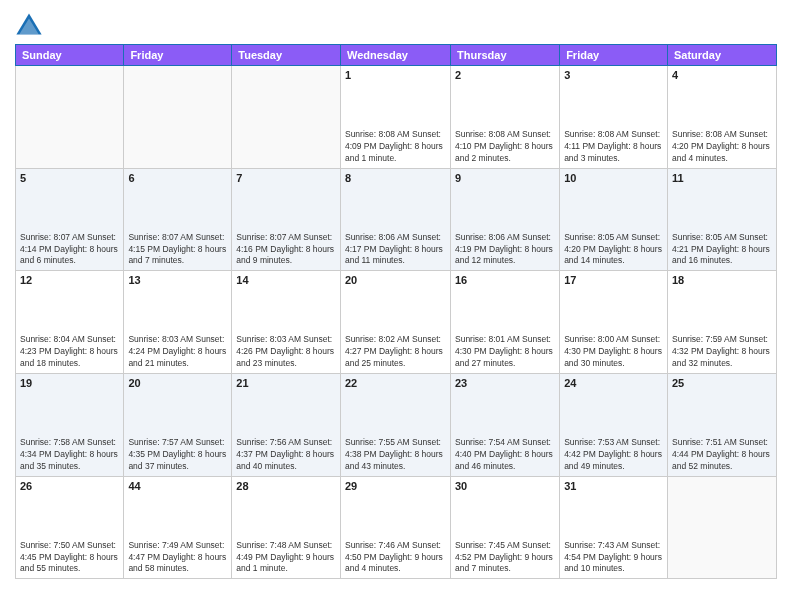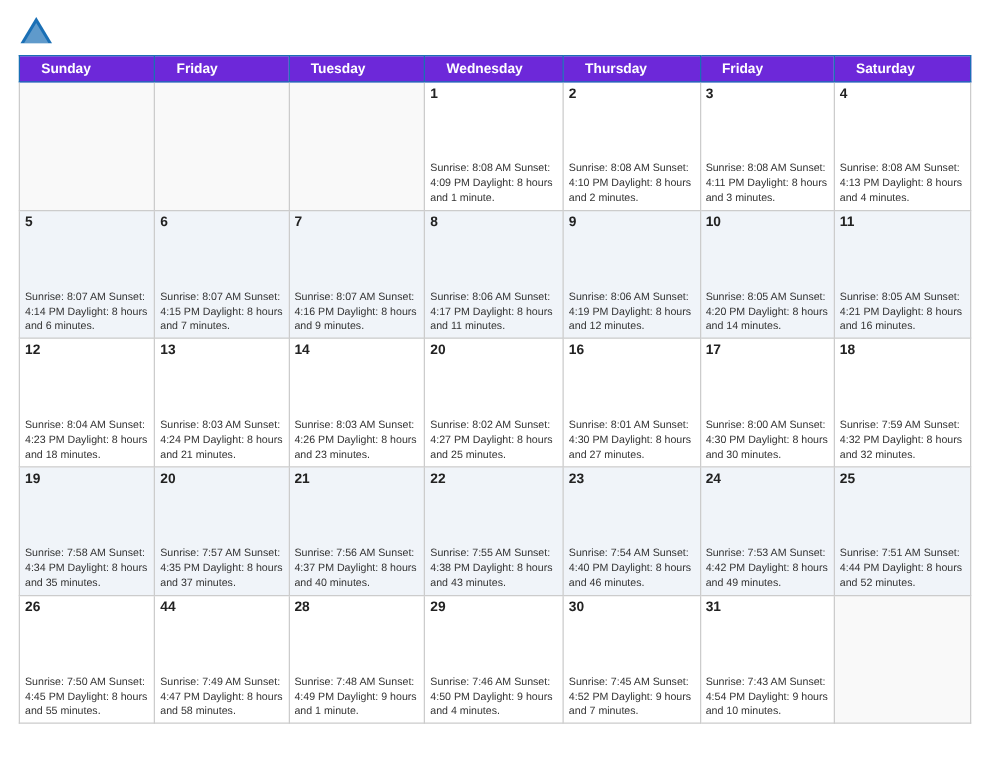--- a/index.html
+++ b/index.html
@@ -51,26 +51,26 @@
     }
     .location-title {
       font-size: 14px;
       color: #444;
     }
     .calendar {
       width: 100%;
       border-collapse: collapse;
     }
     .calendar th {
-      background: #6d28d9;
+      background: #8b5cf6;
       color: #fff;
       font-size: 11px;
       font-weight: bold;
       text-align: left;
-      padding: 4px 17px;
+      padding: 4px 6px;
       border: 1px solid #1a6fb5;
     }
     .calendar td {
       border: 1px solid #ccc;
       vertical-align: top;
       padding: 3px 4px;
       width: 113px;
       background: #fff;
     }
     .calendar td.empty {
@@ -148,21 +148,21 @@
           <td>
             <span class="day-number">3</span>
             <div class="day-info">Sunrise: 8:08 AM
 Sunset: 4:11 PM
 Daylight: 8 hours
 and 3 minutes.</div>
           </td>
           <td>
             <span class="day-number">4</span>
             <div class="day-info">Sunrise: 8:08 AM
-Sunset: 4:13 PM
+Sunset: 4:20 PM
 Daylight: 8 hours
 and 4 minutes.</div>
           </td>
         </tr>
         <tr>
           <td class="row-shade">
             <span class="day-number">5</span>
             <div class="day-info">Sunrise: 8:07 AM
 Sunset: 4:14 PM
 Daylight: 8 hours

